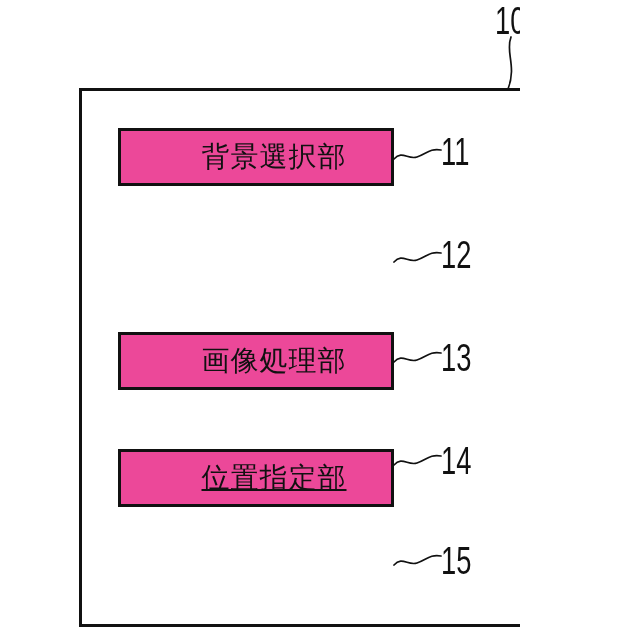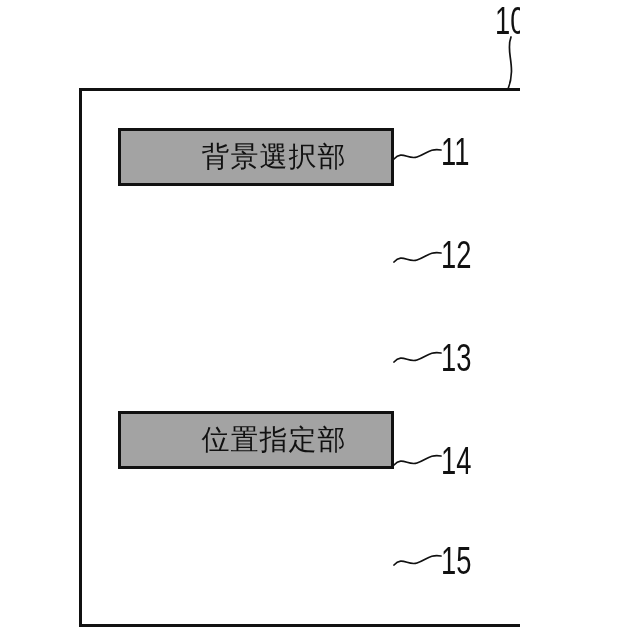--- a/index.html
+++ b/index.html
@@ -26,36 +26,36 @@
     box-sizing: border-box;
     background: transparent;
   }
   .block {
     position: absolute;
     left: 118px;
     width: 276px;
     height: 58px;
     border: 3px solid #111111;
     box-sizing: border-box;
-    background: #a3a3a3;
+    background: #ec4899;
     display: flex;
     align-items: center;
     justify-content: center;
     padding-left: 36px;
   }
   .block span {
     font-size: 28px;
     letter-spacing: 1px;
     color: #111111;
     white-space: nowrap;
   }
   .blk-1 { top: 128px; }
   .blk-2 { top: 232px; }
   .blk-3 { top: 332px; }
-  .blk-4 { top: 411px; }
+  .blk-4 { top: 449px; text-decoration: underline; }
   .blk-5 { top: 536px; }
 
   .ref-num {
     position: absolute;
     left: 441px;
     font-size: 38px;
     line-height: 1;
     font-weight: 500;
     color: #111111;
     transform: scaleX(0.72);
@@ -99,20 +99,23 @@
 
 <div class="stage">
 
   <div class="fig-label">10</div>
 
   <div class="outer-rect"></div>
 
   <div class="block blk-1">
     <span>背景選択部</span>
   </div>
+  <div class="block blk-3">
+    <span>画像処理部</span>
+  </div>
   <div class="block blk-4">
     <span>位置指定部</span>
   </div>
 
   <div class="ref-num ref-11">11</div>
   <div class="ref-num ref-12">12</div>
   <div class="ref-num ref-13">13</div>
   <div class="ref-num ref-14">14</div>
   <div class="ref-num ref-15">15</div>
 

